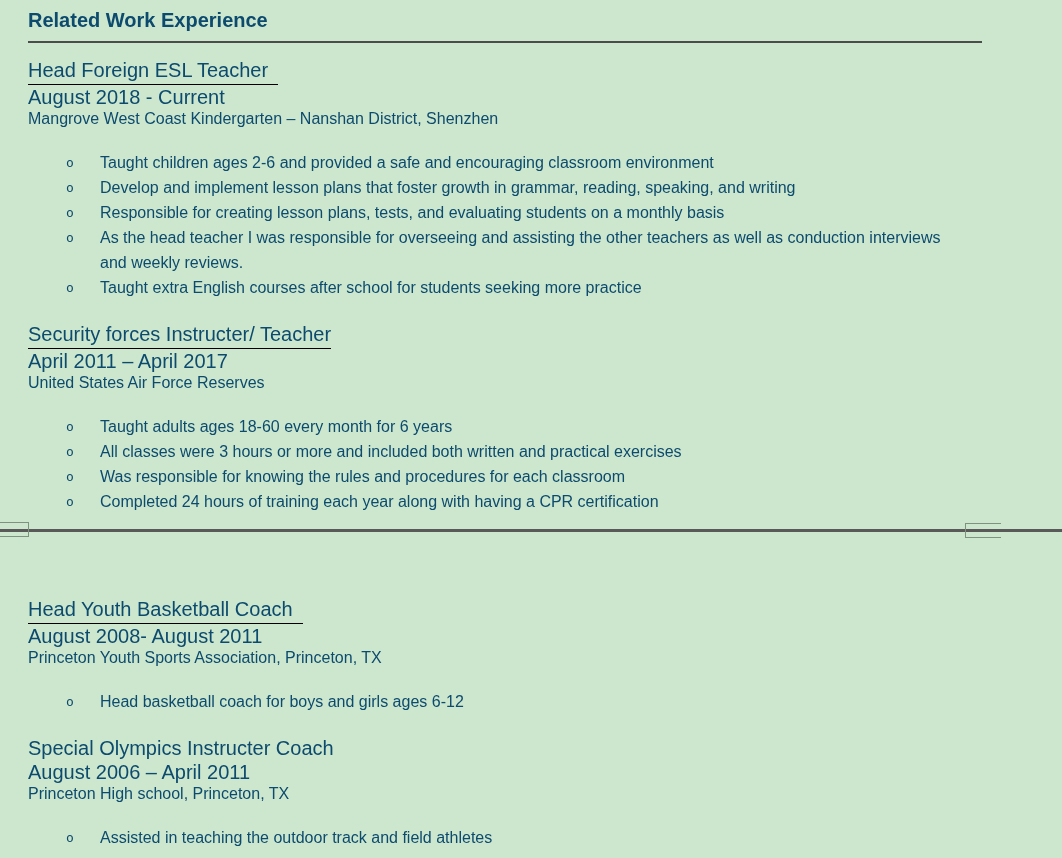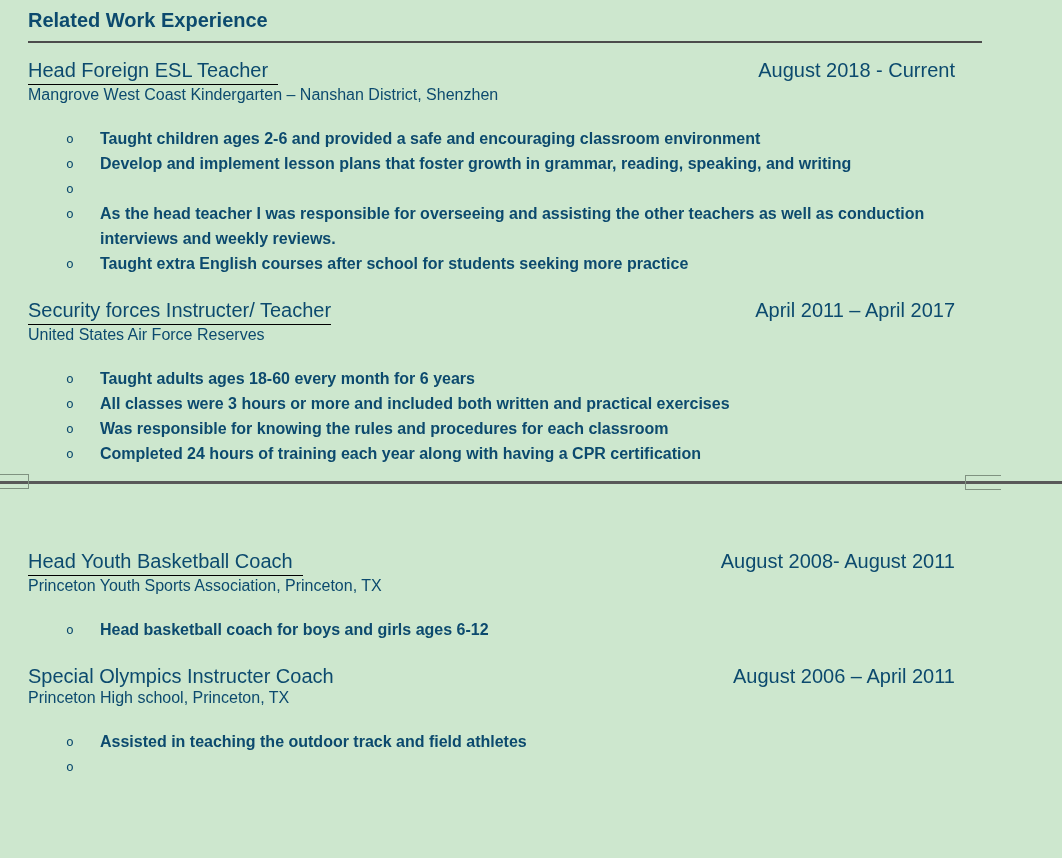--- a/index.html
+++ b/index.html
@@ -18,38 +18,39 @@
     font-size:20px; font-weight:bold; line-height:24px;
     padding-bottom:9px;
     border-bottom:2px solid #4c4c4c;
   }
 
   .job-header {
     width:927px;
     display:flex; justify-content:space-between; align-items:baseline;
     font-size:20px; line-height:24px;
     margin-top:15px;
+    flex-direction:column;
   }
   .job-header.tight { margin-top:22px; }
   .job-header.after-break { margin-top:51px; }
   .job-title { font-weight:normal; }
   .job-title.underlined { border-bottom:1px solid #000; padding-bottom:2px; }
   .job-title.trail { padding-right:10px; }
   .job-dates { font-size:20px; white-space:nowrap; }
 
   .job-org { font-size:16px; line-height:20px; }
 
   ul.bullets { list-style:none; margin-top:21px; }
   ul.bullets li { display:flex; font-size:16px; line-height:25px; }
   .bullet-marker {
     flex:0 0 34px; margin-left:38px;
     font-family:"DejaVu Sans Mono", monospace;
     font-size:13px;
   }
-  .bullet-text { flex:1 1 auto; max-width:857px;font-weight:bold; }
+  .bullet-text { flex:1 1 auto; max-width:857px; }
 
   .page-divider {
     position:relative;
     width:1062px; height:30px;
     margin-left:-28px; margin-top:2px;
   }
   .pb-line { position:absolute; left:0; top:13px; width:1062px; height:3px; background:#595959; }
   .pb-bracket-left {
     position:absolute; left:0; top:6px; width:29px; height:15px;
     border:1px solid #7f9280; border-left:none;
@@ -77,20 +78,21 @@
         <li>
           <span class="bullet-marker">o</span>
           <span class="bullet-text">Taught children ages 2-6 and provided a safe and encouraging classroom environment</span>
         </li>
         <li>
           <span class="bullet-marker">o</span>
           <span class="bullet-text">Develop and implement lesson plans that foster growth in grammar, reading, speaking, and writing</span>
         </li>
         <li>
           <span class="bullet-marker">o</span>
+          <span class="bullet-text">Responsible for creating lesson plans, tests, and evaluating students on a monthly basis</span>
         </li>
         <li>
           <span class="bullet-marker">o</span>
           <span class="bullet-text">As the head teacher I was responsible for overseeing and assisting the other teachers as well as conduction interviews and weekly reviews.</span>
         </li>
         <li>
           <span class="bullet-marker">o</span>
           <span class="bullet-text">Taught extra English courses after school for students seeking more practice</span>
         </li>
       </ul>

